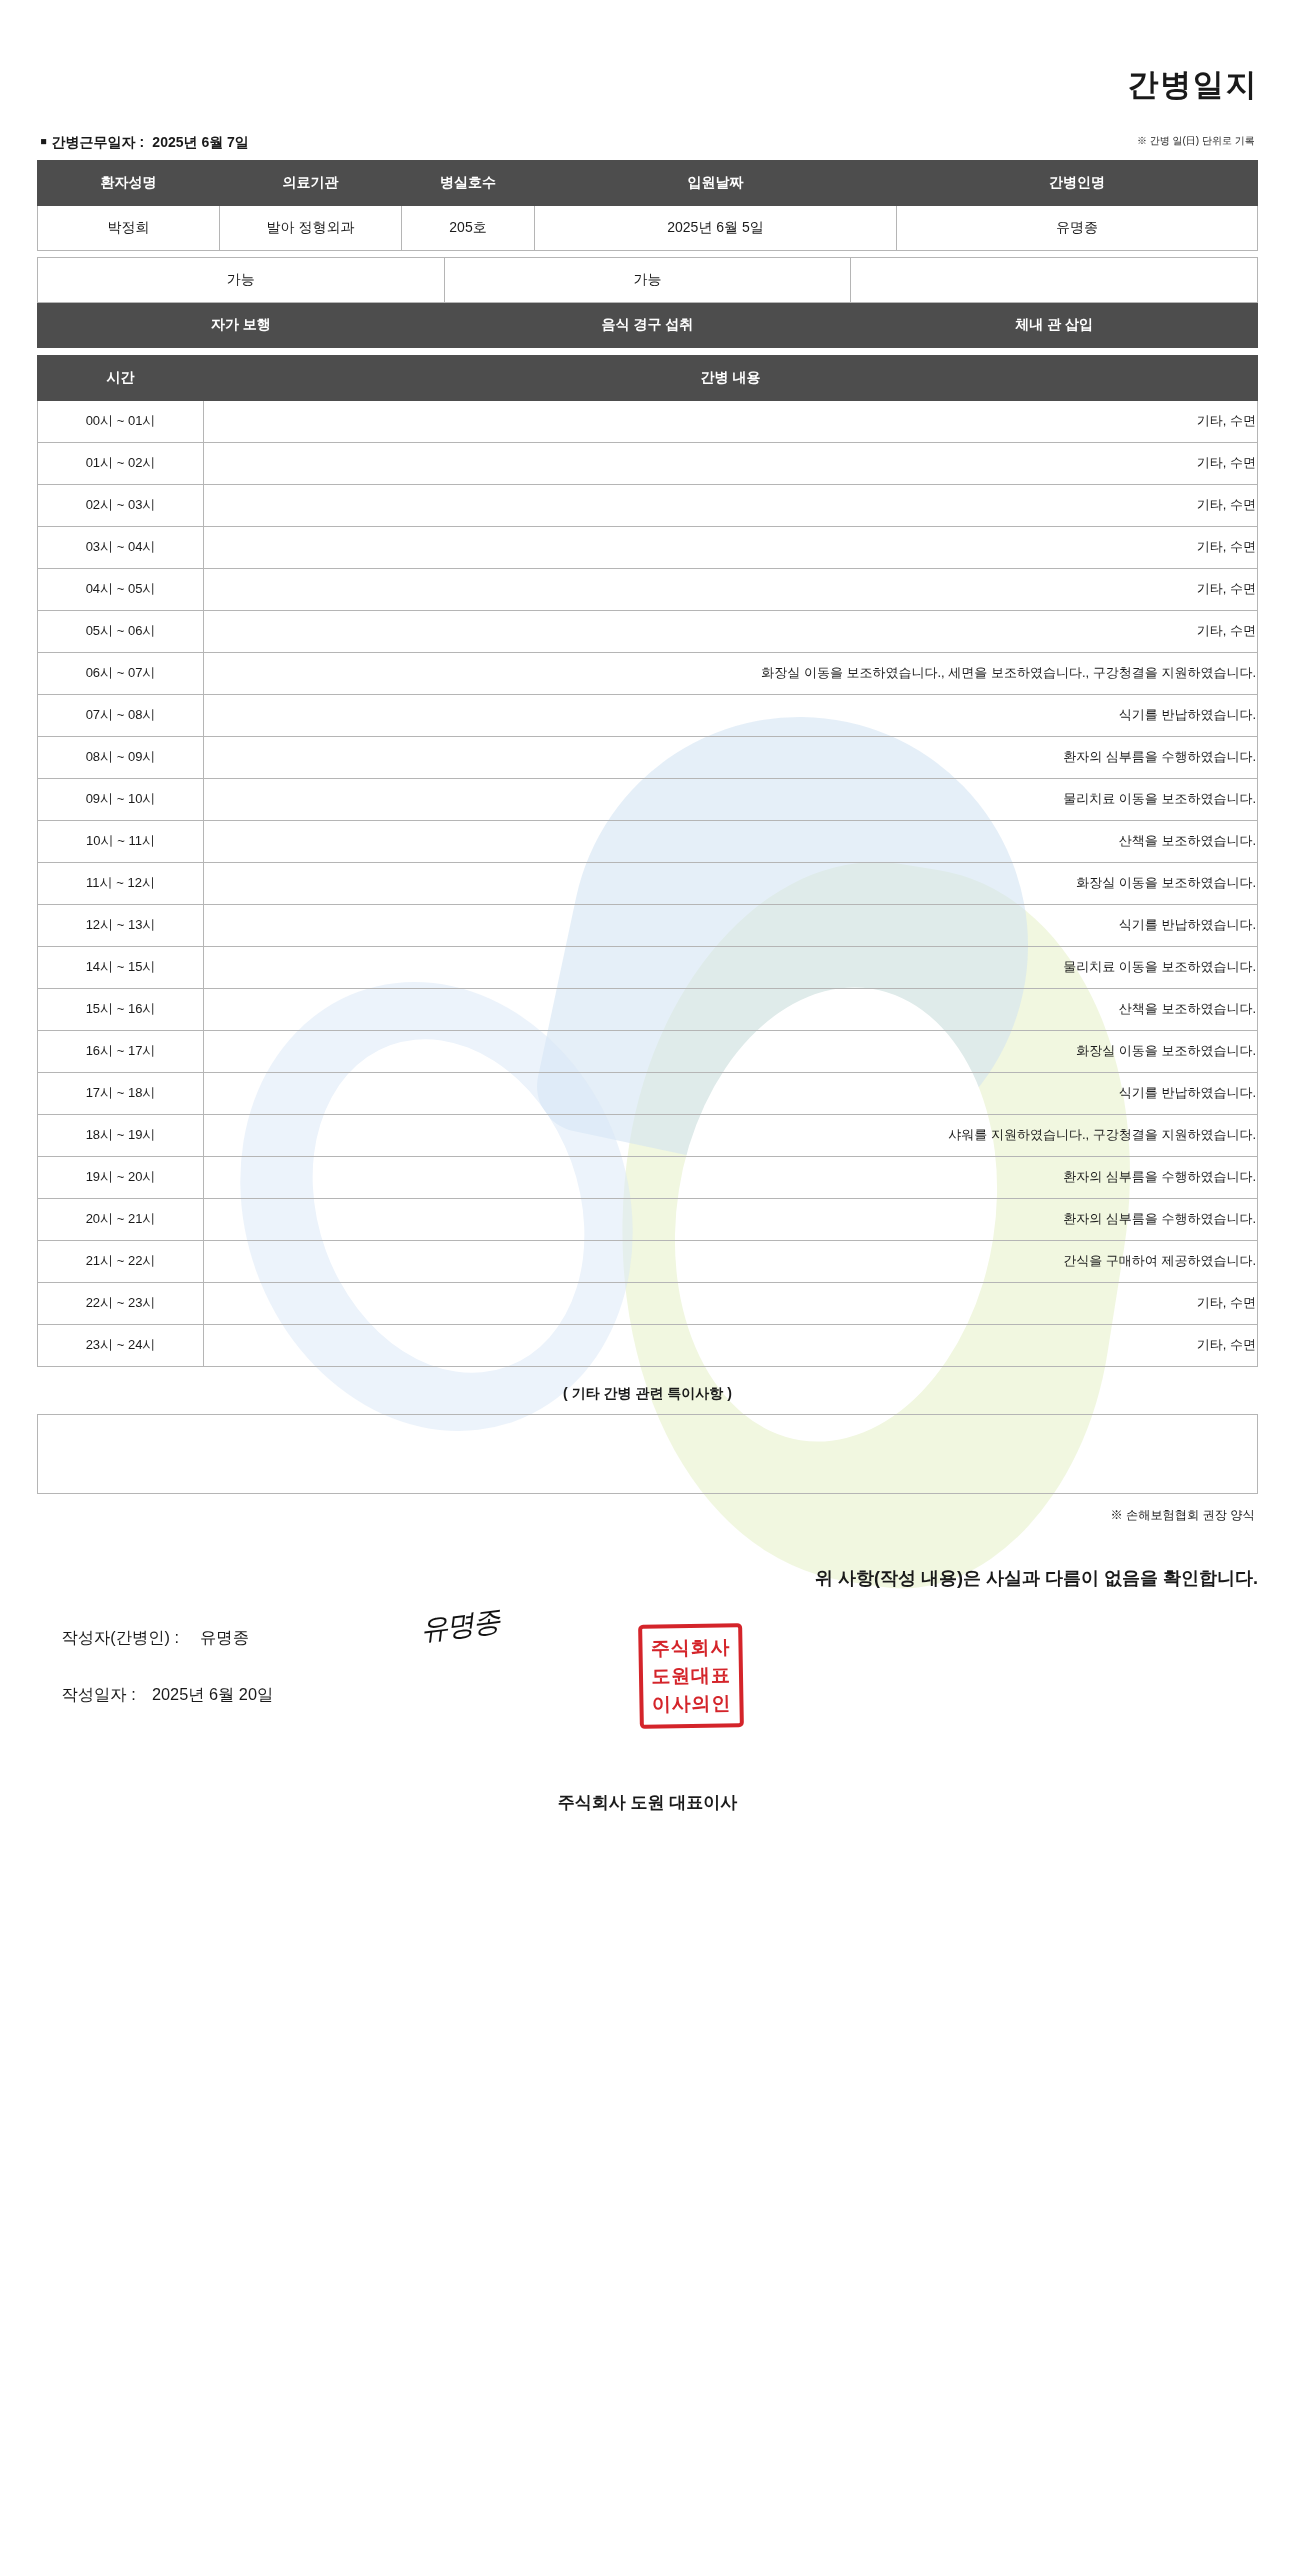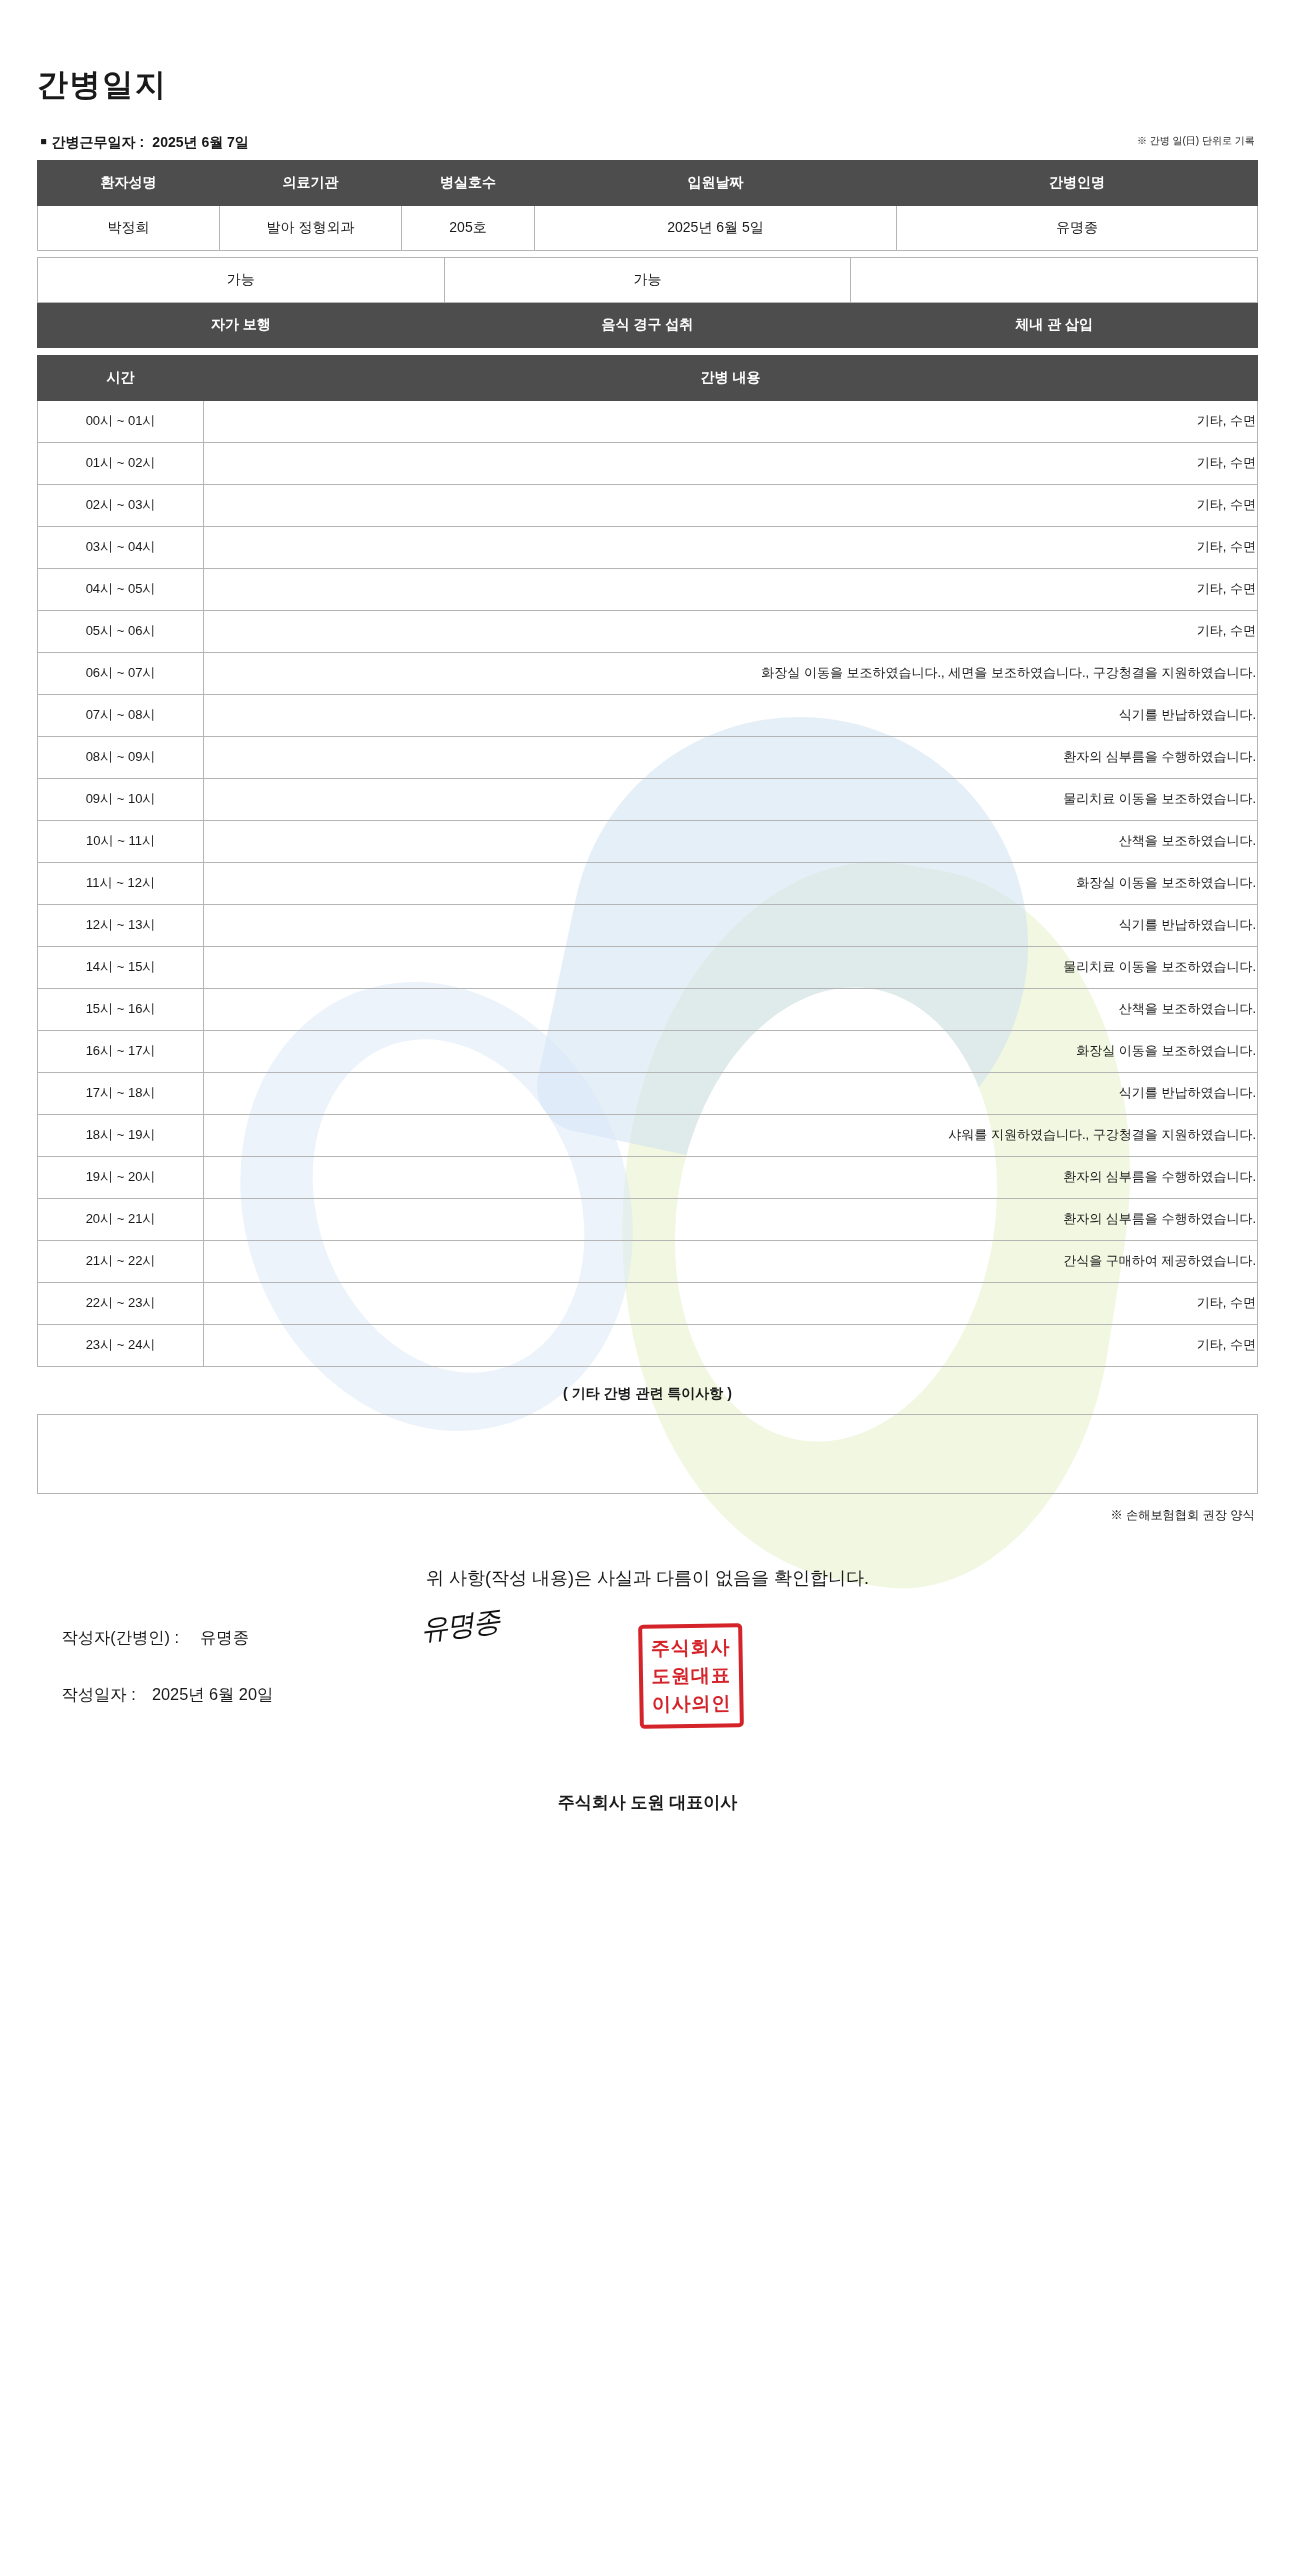--- a/index.html
+++ b/index.html
@@ -80,21 +80,21 @@
     width: 261px;
     height: 342px;
     border-radius: 50%;
     background: #ffffff;
     transform: rotate(-20deg);
   }
   .content { position: relative; z-index: 2; }
 
   
   .doc-title {
-    text-align: left;
+    text-align: right;
     font-size: 31px;
     font-weight: bold;
     letter-spacing: 1.6px;
     padding-top: 64px;
     padding-bottom: 8.2px;
   }
   
   .subhead {
     display: flex;
     justify-content: space-between;
@@ -163,23 +163,23 @@
     background: transparent;
   }
   .assoc-note {
     text-align: right;
     font-size: 12.2px;
     padding: 13px 3.3px 0 0;
   }
 
   
   .confirm {
-    text-align: center;
+    text-align: right;
     font-size: 18px;
-    font-weight: normal;
+    font-weight: bold;
     padding: 42px 0 28px 0;
   }
   .sig-line {
     font-size: 16.3px;
     padding: 8.2px 0 4.9px 24.5px;
     position: relative;
     height: 33px;
   }
   .sig-line .label { font-weight: normal; }
   .sig-line .value { margin-left: 21px; }

